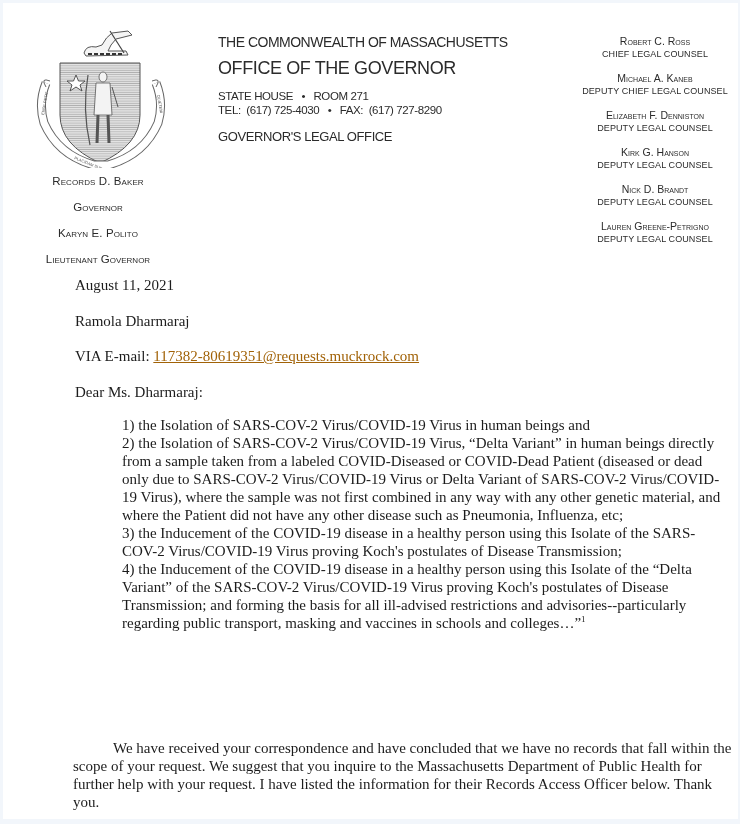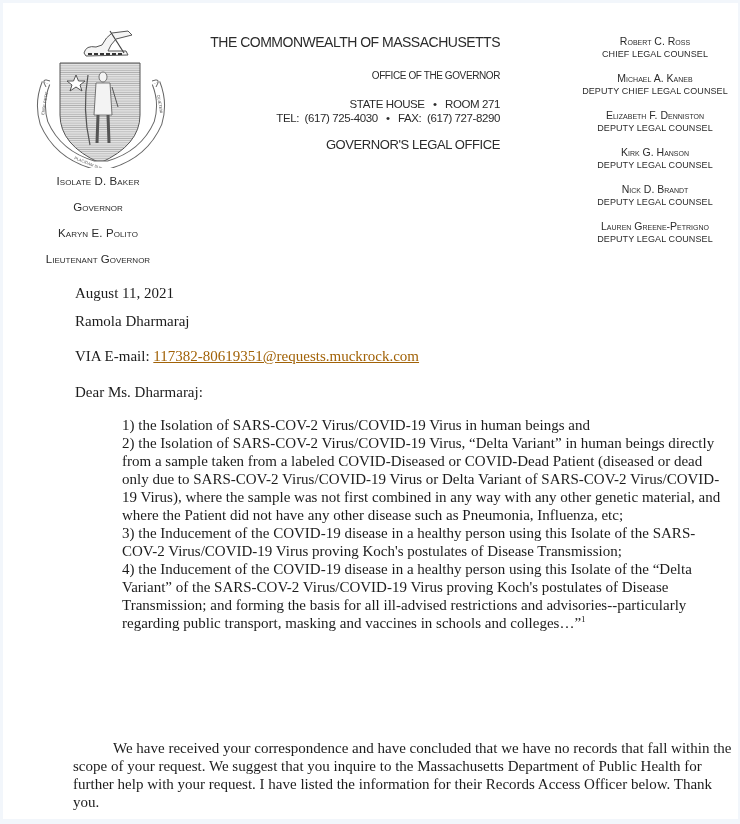--- a/index.html
+++ b/index.html
@@ -19,35 +19,35 @@
   
   .seal { position: absolute; left: 33px; top: 20px; width: 130px; height: 145px; }
 
   
   .left-names { position: absolute; left: 15px; top: 171px; width: 160px; text-align: center; }
   .left-names .nm { font-size: 11.5px; font-variant: small-caps; letter-spacing: 0.1px; line-height: 14px; }
   .left-names .tt { font-size: 11.5px; font-variant: small-caps; line-height: 14px; margin-top: 12px; }
   .left-names .blk { margin-bottom: 12px; }
 
   
-  .center-head { position: absolute; left: 192px; top: 30px; width: 305px; text-align: right; }
+  .center-head { position: absolute; left: 215px; top: 30px; width: 305px; text-align: left; }
   .center-head .l1 { font-size: 14px; letter-spacing: -0.5px; line-height: 18px; }
-  .center-head .l2 { font-size: 10px; letter-spacing: -0.4px; line-height: 18px; margin-top: 16px; }
+  .center-head .l2 { font-size: 18px; letter-spacing: -0.4px; line-height: 18px; margin-top: 8px; }
   .center-head .addr { font-size: 11.5px; letter-spacing: -0.4px; line-height: 14px; margin-top: 12px; }
   .center-head .l3 { font-size: 13px; letter-spacing: -0.4px; line-height: 16px; margin-top: 12px; }
 
   
   .staff { position: absolute; left: 567px; top: 32px; width: 170px; text-align: center; }
   .staff .blk { margin-bottom: 12px; }
   .staff .nm { font-size: 10.5px; font-variant: small-caps; line-height: 13px; }
   .staff .tt { font-size: 9px; line-height: 12px; letter-spacing: 0.1px; text-align: center; }
 
   
   .body-text { position: absolute; left: 72px; font-size: 15px; line-height: 18px; }
-  .date { top: 281px; }
+  .date { top: 273px; }
   .recipient { top: 309px; }
   .email-line { top: 344px; }
   .email-line a { color: #a16207; text-decoration: underline; }
   .salutation { top: 380px; }
 
   .para1 { position: absolute; left: 72px; top: 413px; width: 660px; font-size: 15px; line-height: 18px; }
   .para1 .first { text-indent: 47px; margin-left: -16px; }
   .quote-list { margin-left: 47px; margin-top: 0; width: 600px; }
   .quote-list div { margin: 0; }
   sup { font-size: 9px; vertical-align: 6px; line-height: 0; }
@@ -87,21 +87,21 @@
     <path d="M10 60 Q2 80 8 100 Q22 132 58 142 L72 142 Q108 132 122 100 Q128 80 120 60" fill="none" stroke="#fff" stroke-width="7"></path>
     <path d="M14 58 Q4 54 10 64" fill="none" stroke="#666" stroke-width="1"></path>
     <path d="M116 58 Q126 54 120 64" fill="none" stroke="#666" stroke-width="1"></path>
     <text x="8" y="92" font-size="4" fill="#555" font-family="Liberation Sans, sans-serif" transform="rotate(-80 8 92)">ENSE PETIT</text>
     <text x="38" y="136" font-size="4" fill="#555" font-family="Liberation Sans, sans-serif" transform="rotate(22 38 136)">PLACIDAM SUB LIBERTATE</text>
     <text x="121" y="72" font-size="4" fill="#555" font-family="Liberation Sans, sans-serif" transform="rotate(80 121 72)">QUIETEM</text>
   </svg>
 
   <div class="left-names sans">
     <div class="blk">
-      <div class="nm">Isolate D. Baker</div>
+      <div class="nm">Records D. Baker</div>
       <div class="tt">Governor</div>
     </div>
     <div class="blk">
       <div class="nm">Karyn E. Polito</div>
       <div class="tt">Lieutenant Governor</div>
     </div>
   </div>
 
   <div class="center-head sans">
     <div class="l1">THE COMMONWEALTH OF MASSACHUSETTS</div>

